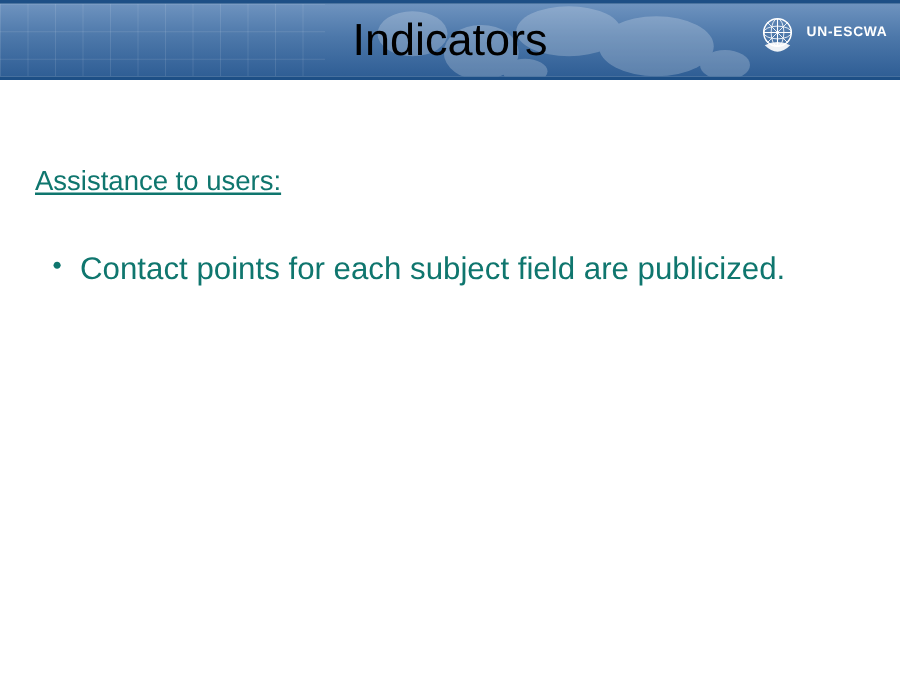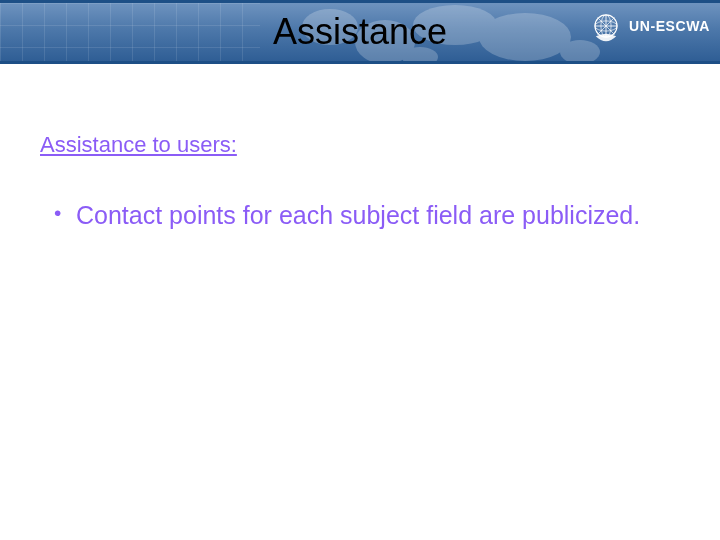--- a/index.html
+++ b/index.html
@@ -53,29 +53,29 @@
     top: 6px;
     display: flex;
     align-items: center;
     gap: 6px;
     color: #fff;
   }
   .header .logo .emblem {
     width: 34px; height: 34px;
   }
   .header .logo .org {
-    font-size: 14px;
+    font-size: 11px;
     letter-spacing: 0.6px;
     font-weight: 600;
   }
 
   
   .content {
-    padding: 68px 32px 0 40px;
-    color: #8b5cf6;
+    padding: 68px 32px 0 28px;
+    color: #0f766e;
   }
   .section-title {
     font-size: 22px;
     font-weight: 400;
     text-decoration: underline;
     margin-bottom: 42px;
   }
   ul.bullets {
     list-style: none;
     padding-left: 14px;
@@ -109,21 +109,21 @@
           <ellipse cx="40" cy="30" rx="28" ry="18"></ellipse>
           <ellipse cx="95" cy="45" rx="30" ry="22"></ellipse>
           <ellipse cx="165" cy="28" rx="42" ry="20"></ellipse>
           <ellipse cx="235" cy="40" rx="46" ry="24"></ellipse>
           <ellipse cx="290" cy="55" rx="20" ry="12"></ellipse>
           <ellipse cx="130" cy="60" rx="18" ry="10"></ellipse>
         </g>
       </svg>
     </div>
 
-    <div class="title">Assistance</div>
+    <div class="title">Indicators</div>
 
     <div class="logo">
       <span class="emblem">
         <svg viewBox="0 0 40 40">
           <circle cx="20" cy="20" r="13" fill="none" stroke="#ffffff" stroke-width="1.4"></circle>
           <line x1="7" y1="20" x2="33" y2="20" stroke="#ffffff" stroke-width="1"></line>
           <line x1="20" y1="7" x2="20" y2="33" stroke="#ffffff" stroke-width="1"></line>
           <line x1="10" y1="10" x2="30" y2="30" stroke="#ffffff" stroke-width="0.8"></line>
           <line x1="30" y1="10" x2="10" y2="30" stroke="#ffffff" stroke-width="0.8"></line>
           <ellipse cx="20" cy="20" rx="13" ry="6" fill="none" stroke="#ffffff" stroke-width="0.8"></ellipse>

